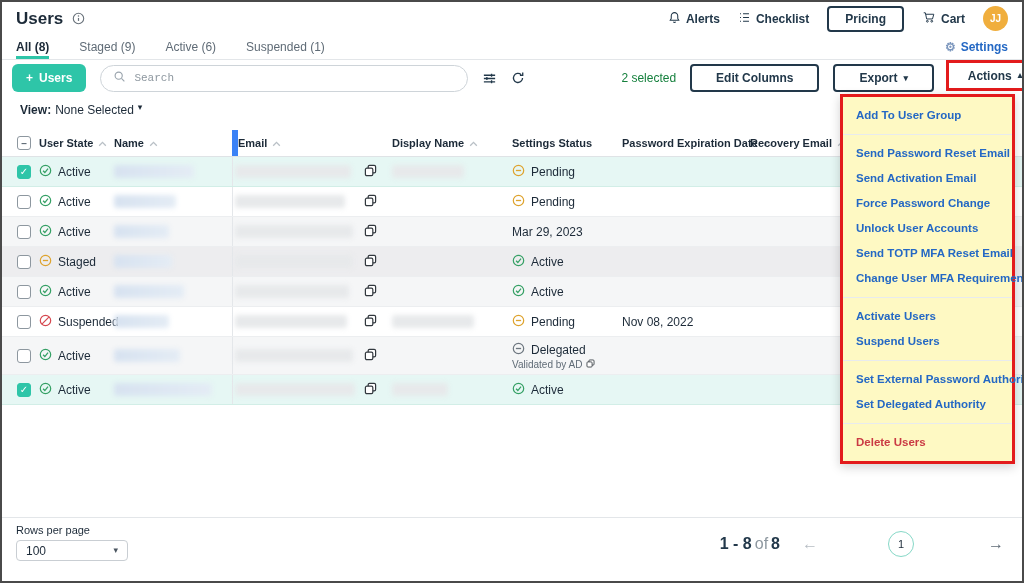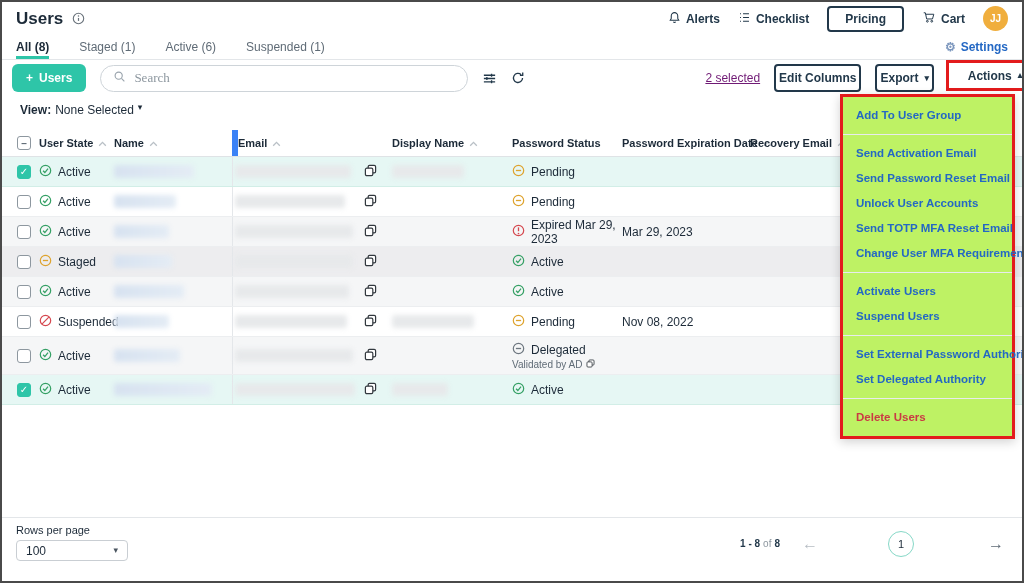--- a/index.html
+++ b/index.html
@@ -32,27 +32,27 @@
   .gear-glyph { font-size:12px; color:#7b96bd; }
 
   
   .toolbar { position:absolute; top:60px; left:0; right:0; height:32px;
              display:flex; align-items:center; padding:0 88px 0 10px; gap:14px; }
   .btn-teal { background:#2ec5a8; color:#fff; border:none; border-radius:6px;
               padding:7px 14px; font-size:12px; font-weight:bold; display:flex;
               align-items:center; gap:6px; cursor:pointer; }
   .search-box { width:368px; height:27px; border:1px solid #ced4d9; border-radius:15px;
                 display:flex; align-items:center; padding:0 12px; gap:8px; background:#fff; }
-  .search-box input { border:none; outline:none; flex:1; font-size:13px;
-                      font-family:Liberation Serif, serif; color:#000000; }
+  .search-box input { border:none; outline:none; flex:1; font-size:11px;
+                      font-family:Liberation Mono, monospace; color:#000000; }
   .search-box input::placeholder { color:#8d979f; }
   .tool-ic { display:inline-flex; cursor:pointer; }
-  .selected-count { margin-left:auto; color:#701a75; font-size:12px;text-decoration:underline; }
+  .selected-count { margin-left:auto; color:#15803d; font-size:12px; }
   .btn-outline-sm { border:2px solid #22384a; border-radius:4px; background:#fff;
-                    padding:5px 3px; font-size:12px; font-weight:bold; color:#22384a;
+                    padding:5px 24px; font-size:12px; font-weight:bold; color:#22384a;
                     display:flex; align-items:center; gap:6px; cursor:pointer; }
   .caret { font-size:9px; line-height:1; }
 
   
   .actions-redbox { position:absolute; left:944px; top:58px; width:98px; height:31px;
                     border:3px solid #e31b1c; background:#fff; display:flex;
                     align-items:center; justify-content:center; gap:6px;
                     font-size:12px; font-weight:bold; color:#22384a; cursor:pointer; }
 
   
@@ -88,40 +88,40 @@
               background:#fff; display:flex; align-items:center; justify-content:center;
               font-size:10px; cursor:pointer; }
   .checkbox.checked { background:#2ec5a8; border-color:#2ec5a8; color:#fff; }
   .checkbox.indet { color:#5f6b76; font-weight:bold; }
   .blur-blob { height:13px; border-radius:3px; filter:blur(2.5px); }
   .blob-name { background:linear-gradient(90deg,#d7e2f0,#e4ecf5); }
   .blob-plain { background:#e7e9eb; }
 
   
   .dropdown { position:absolute; left:838px; top:92px; width:175px;
-              border:3px solid #e31b1c; background:#bef264; z-index:5;
+              border:3px solid #e31b1c; background:#fef9c3; z-index:5;
               box-shadow:0 3px 10px rgba(0,0,0,.18); }
   .menu-group { padding:6px 0; }
   .menu-group + .menu-group { border-top:1px solid #e8ebee; }
   .menu-item { padding:6px 13px; font-size:11.5px; font-weight:600; color:#2468c4;
                line-height:13px; cursor:pointer; white-space:nowrap; }
   .menu-item.danger { color:#ca3a44; }
 
   
   .footer { position:absolute; left:0; right:0; bottom:0; height:64px;
             border-top:1px solid #e3e6e9; background:#fff; }
   .rpp-label { position:absolute; left:14px; top:6px; font-size:11px; color:#1c2a38; }
   .rpp-select { position:absolute; left:14px; top:22px; width:112px; height:21px;
                 border:1px solid #c9ced3; border-radius:4px; background:#fff;
                 display:flex; align-items:center; padding:0 9px; font-size:12px;
                 color:#1c2a38; cursor:pointer; }
   .rpp-select .caret { margin-left:auto; color:#4a5560; }
   .pagination { position:absolute; right:18px; top:0; height:51px;
                 display:flex; align-items:center; }
-  .range-txt { font-size:10px;text-align:right; }
+  .range-txt { font-size:16px;text-align:right; }
   .range-txt b { font-weight:bold; }
   .range-txt .of { color:#8d979f; font-weight:normal; padding:0 3px; }
   .pg-arrow { font-size:16px; line-height:1; cursor:pointer; }
   .pg-arrow.prev { color:#b6bdc3; margin:0 70px 0 22px; }
   .pg-arrow.next { color:#5f6b76; margin-left:74px; }
   .pg-circle { width:26px; height:26px; border:1.5px solid #86d8c7; border-radius:50%;
                display:flex; align-items:center; justify-content:center; font-size:11px;
                color:#1c2a38; cursor:pointer; }
 </style>
 </head>
@@ -161,21 +161,21 @@
             </svg></span>
         <span>Cart</span>
       </span>
       <span class="avatar">JJ</span>
     </div>
   </div>
 
   <div class="tabsbar">
     <div class="tabs" id="tabs-list">
         <div class="tab active">All (8)</div>
-        <div class="tab">Staged (1)</div>
+        <div class="tab">Staged (9)</div>
         <div class="tab">Active (6)</div>
         <div class="tab">Suspended (1)</div>
       </div>
     <span class="settings-link">
       <span class="gear-glyph">⚙</span>
       <span>Settings</span>
     </span>
   </div>
 
   <div class="toolbar">
@@ -245,21 +245,21 @@
             </svg></span>
         </div>
         <div class="h-cell col-copy"></div>
         <div class="h-cell col-display">
           <span>Display Name</span>
           <span><svg width="9" height="6" viewBox="0 0 9 6">
               <path d="M1.2 4.8L4.5 1.4l3.3 3.4" fill="none" stroke="#b9c0c6" stroke-width="1.3"></path>
             </svg></span>
         </div>
         <div class="h-cell col-pw">
-          <span>Password Status</span>
+          <span>Settings Status</span>
         </div>
         <div class="h-cell col-exp">
           <span>Password Expiration Date</span>
           <span><svg width="9" height="6" viewBox="0 0 9 6">
               <path d="M1.2 4.8L4.5 1.4l3.3 3.4" fill="none" stroke="#b9c0c6" stroke-width="1.3"></path>
             </svg></span>
         </div>
         <div class="h-cell col-recovery">
           <span>Recovery Email</span>
           <span><svg width="9" height="6" viewBox="0 0 9 6">
@@ -359,30 +359,20 @@
           <div class="cell col-email">
             <div class="blur-blob blob-plain" style="width: 118px;"></div>
           </div>
           <div class="cell col-copy">
             <span><svg width="13" height="13" viewBox="0 0 14 14">
                 <rect x="4.5" y="1.5" width="8" height="8" rx="1.5" fill="#fff" stroke="#32383e" stroke-width="1.3"></rect>
                 <rect x="1.5" y="4.5" width="8" height="8" rx="1.5" fill="#fff" stroke="#32383e" stroke-width="1.3"></rect>
               </svg></span>
           </div>
           <div class="cell col-display"></div>
-          <div class="cell col-pw">
-            <div class="pw-line">
-              <span><svg width="13" height="13" viewBox="0 0 14 14">
-                  <circle cx="7" cy="7" r="5.6" fill="none" stroke="#d5484f" stroke-width="1.3"></circle>
-                  <path d="M7 3.6v4.2" stroke="#d5484f" stroke-width="1.4"></path>
-                  <circle cx="7" cy="10.2" r="0.9" fill="#d5484f"></circle>
-                </svg></span>
-              <span>Expired Mar 29, 2023</span>
-            </div>
-          </div>
           <div class="cell col-exp">Mar 29, 2023</div>
           <div class="cell col-recovery"></div>
         </div>
         <div class="trow bg-stripe-dark">
           <div class="cell col-cb">
             <div class="checkbox"></div>
           </div>
           <div class="cell col-state">
             <span><svg width="13" height="13" viewBox="0 0 14 14">
                 <circle cx="7" cy="7" r="5.6" fill="none" stroke="#dea32e" stroke-width="1.3"></circle>
@@ -571,22 +561,23 @@
           <div class="cell col-recovery"></div>
         </div>
       </div>
   </div>
 
   <div class="dropdown" id="actions-menu">
       <div class="menu-group">
         <div class="menu-item">Add To User Group</div>
       </div>
       <div class="menu-group">
+        <div class="menu-item">Send Password Reset Email</div>
         <div class="menu-item">Send Activation Email</div>
-        <div class="menu-item">Send Password Reset Email</div>
+        <div class="menu-item">Force Password Change</div>
         <div class="menu-item">Unlock User Accounts</div>
         <div class="menu-item">Send TOTP MFA Reset Email</div>
         <div class="menu-item">Change User MFA Requirement</div>
       </div>
       <div class="menu-group">
         <div class="menu-item">Activate Users</div>
         <div class="menu-item">Suspend Users</div>
       </div>
       <div class="menu-group">
         <div class="menu-item">Set External Password Authority</div>

